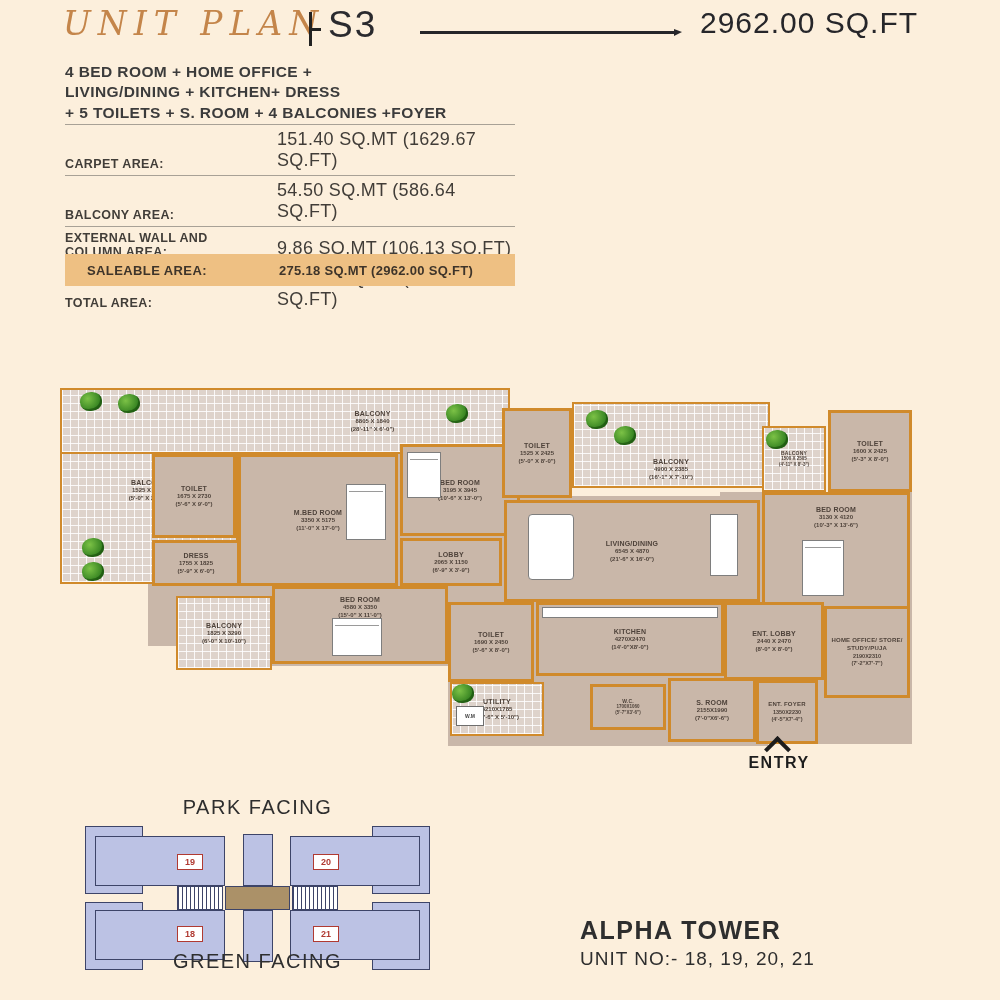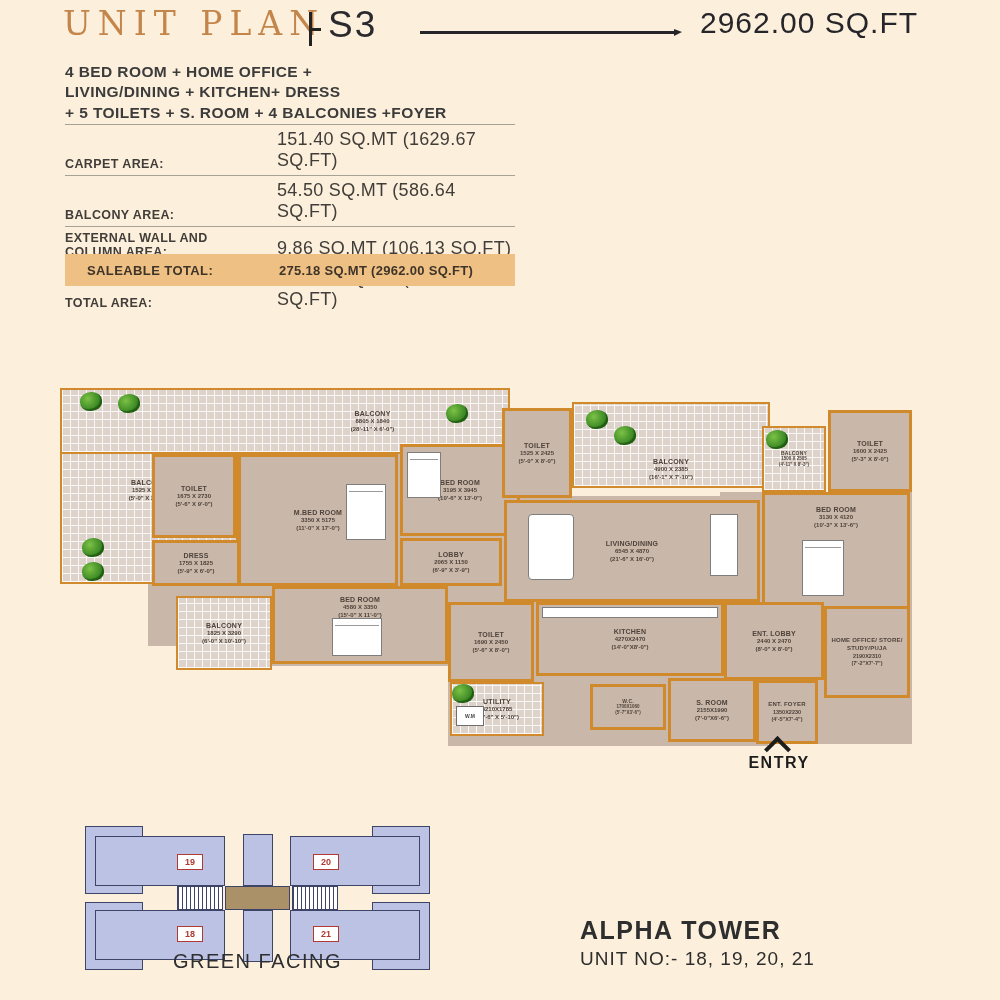--- a/index.html
+++ b/index.html
@@ -1,21 +1,21 @@
 <!DOCTYPE html>
 <html><head>
 <meta charset="utf-8">
 <style>
   html,body{margin:0;padding:0;}
   body{font-family:"Liberation Sans",sans-serif;}
   .page{position:relative;width:1000px;height:1000px;background:#fcefdc;overflow:hidden;}
 
   
   .hdr-title{position:absolute;left:63px;top:4px;font-family:"DejaVu Serif",serif;font-size:33px;
-    letter-spacing:7px;color:#c4854a;font-weight:400;}
+    letter-spacing:7px;color:#c4854a;font-weight:400;font-style:italic;}
   .hdr-divider{position:absolute;left:309px;top:12px;width:3px;height:34px;background:#222;}
   .hdr-divider::after{content:"";position:absolute;left:3px;top:16px;width:9px;height:3px;background:#222;}
   .hdr-unit{position:absolute;left:328px;top:4px;font-size:37px;color:#26262a;letter-spacing:2px;color:#2a2a2e;}
   .hdr-rule{position:absolute;left:420px;top:31px;width:255px;height:3px;background:#26262a;}
   .hdr-rule::after{content:"";position:absolute;right:-7px;top:-2px;border-left:8px solid #26262a;
     border-top:3px solid transparent;border-bottom:4px solid transparent;}
   .hdr-area{position:absolute;left:700px;top:6px;font-size:30px;color:#26262a;letter-spacing:1px;}
 
   
   .desc{position:absolute;left:65px;top:62px;width:470px;font-size:15.5px;font-weight:bold;
@@ -97,21 +97,21 @@
       <span class="al">EXTERNAL WALL AND
 COLUMN AREA:</span>
       <span class="av">9.86 SQ.MT (106.13 SQ.FT)</span>
     </div>
     <div class="arow">
       <span class="al">TOTAL AREA:</span>
       <span class="av">387.60 SQ.MT (2322.44 SQ.FT)</span>
     </div>
   </div>
   <div class="saleable">
-    <span class="al">SALEABLE TOTAL:</span>
+    <span class="al">SALEABLE AREA:</span>
     <span class="av">275.18 SQ.MT (2962.00 SQ.FT)</span>
   </div>
 
   <div class="plan">
 
     <div class="slab" style="left:88px;top:60px;width:372px;height:198px"></div>
     <div class="slab" style="left:388px;top:108px;width:320px;height:250px"></div>
     <div class="slab" style="left:660px;top:104px;width:192px;height:252px"></div>
     <div class="slab" style="left:212px;top:196px;width:178px;height:82px"></div>
 
@@ -248,20 +248,21 @@
     <div class="tree" style="left:22px;top:174px"></div>
     <div class="tree" style="left:526px;top:22px"></div>
     <div class="tree" style="left:554px;top:38px"></div>
     <div class="tree" style="left:706px;top:42px"></div>
     <div class="tree" style="left:392px;top:296px"></div>
 
     <div class="entry-ch" style="left:708px;top:352px"></div>
     <div class="entry-lb" style="left:684px;top:366px;width:70px;text-align:center">ENTRY</div>
   </div>
 
+  <div class="kp-title" style="left:85px;top:796px">PARK FACING</div>
   <div class="keyplan">
     <div class="kw" style="left:0;top:4px;width:58px;height:68px"></div>
     <div class="kw" style="left:287px;top:4px;width:58px;height:68px"></div>
     <div class="kw" style="left:0;top:80px;width:58px;height:68px"></div>
     <div class="kw" style="left:287px;top:80px;width:58px;height:68px"></div>
     <div class="kw" style="left:10px;top:14px;width:130px;height:50px"></div>
     <div class="kw" style="left:205px;top:14px;width:130px;height:50px"></div>
     <div class="kw" style="left:10px;top:88px;width:130px;height:50px"></div>
     <div class="kw" style="left:205px;top:88px;width:130px;height:50px"></div>
     <div class="kw" style="left:158px;top:12px;width:30px;height:52px"></div>

